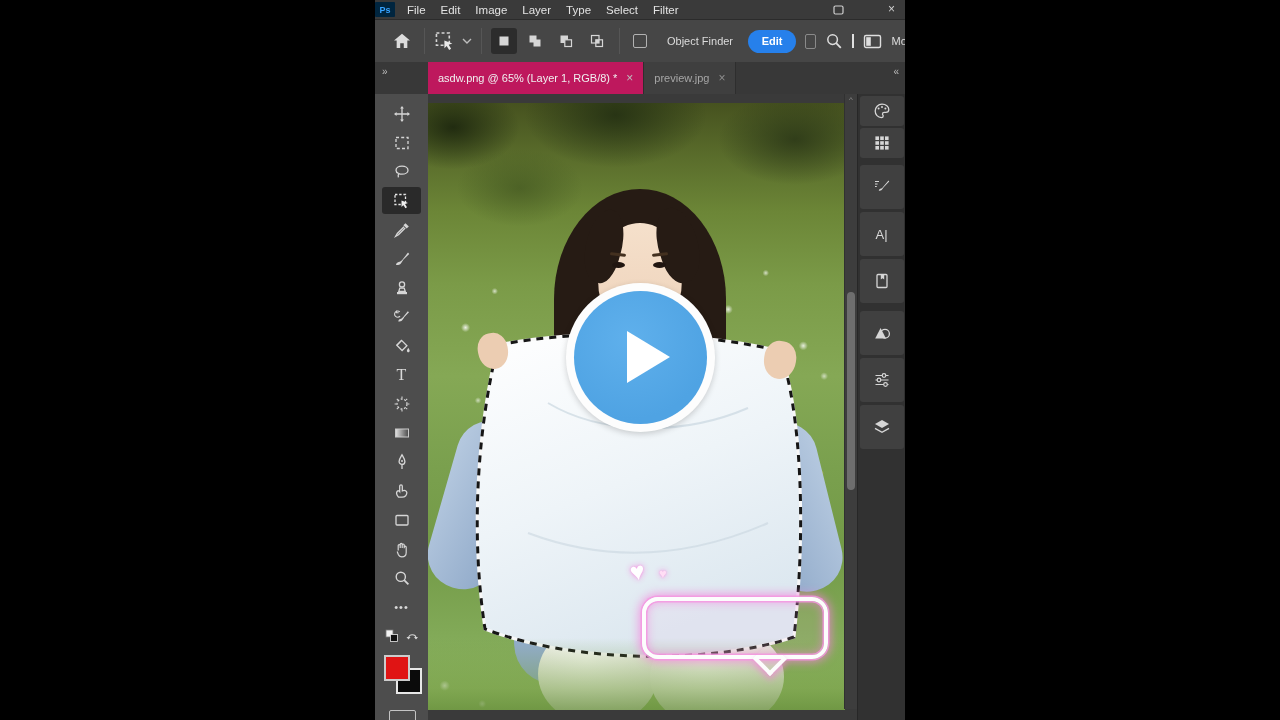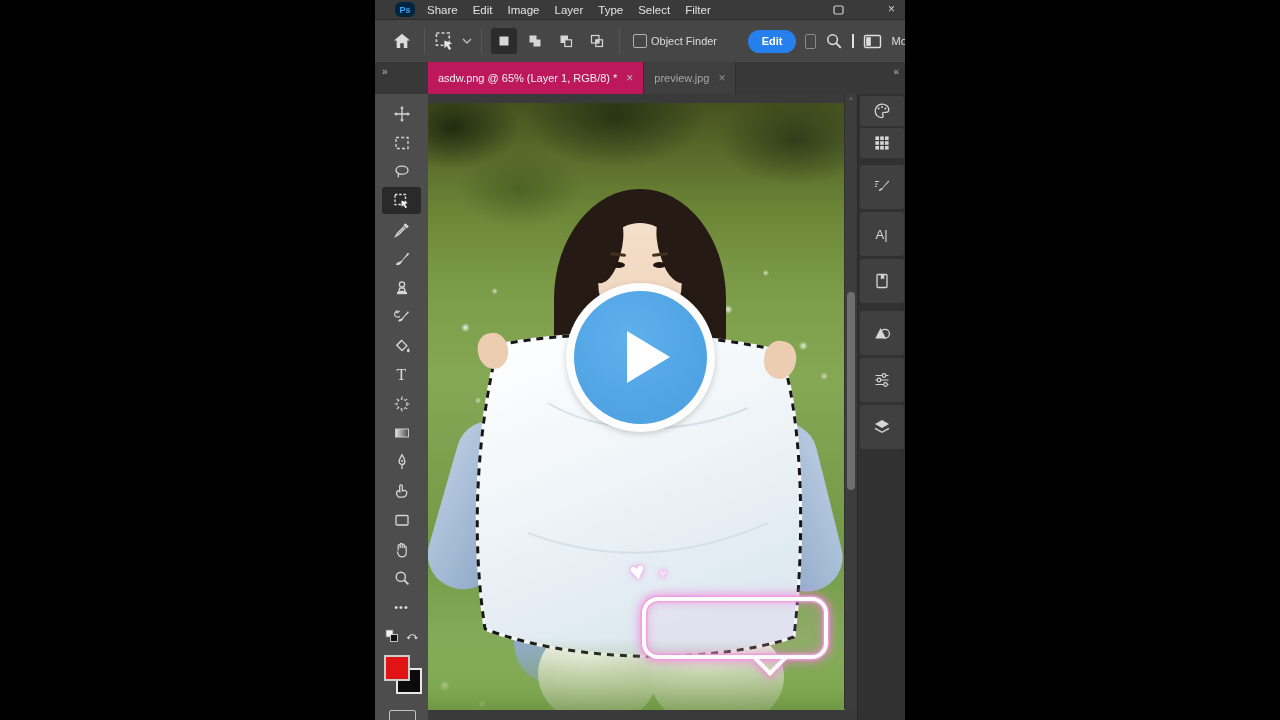--- a/index.html
+++ b/index.html
@@ -7,39 +7,39 @@
   #stage{position:relative;width:1280px;height:720px;background:#000;}
   .letterbox{position:absolute;top:0;height:720px;background:#000;}
   #lb-left{left:0;width:375px;}
   #lb-right{left:905px;width:375px;}
 
   
   #ps-window{position:absolute;left:375px;top:0;width:530px;height:720px;background:#393939;overflow:hidden;}
 
   
   .menu-bar{position:absolute;left:0;top:0;width:530px;height:19px;background:#3a3a3a;border-bottom:1px solid #2b2b2b;display:flex;align-items:center;}
-  .ps-logo{width:20px;height:15px;margin-left:20px;background:#00253f;color:#37a3ff;font-size:9px;font-weight:bold;
-    display:flex;align-items:center;justify-content:center;border-radius:6px;}
+  .ps-logo{width:20px;height:15px;margin-left:0;background:#00253f;color:#37a3ff;font-size:9px;font-weight:bold;
+    display:flex;align-items:center;justify-content:center;border-radius:1px;}
   .menu-items{display:flex;gap:15px;margin-left:12px;}
   .menu-item{font-size:11.5px;color:#e3e3e3;cursor:default;}
   .win-controls{position:absolute;right:10px;top:0;height:19px;display:flex;align-items:center;gap:44px;}
   .win-restore svg{display:block;}
   .win-close{color:#cfcfcf;font-size:12px;line-height:19px;}
 
   
   .options-bar{position:absolute;left:0;top:20px;width:530px;height:42px;background:#464646;border-bottom:1px solid #2b2b2b;
     display:flex;align-items:center;overflow:hidden;}
   .ob-sep{width:1px;height:26px;background:#565656;margin:0 9px;flex:0 0 auto;}
   .obtn{background:none;border:none;padding:0;margin:0;display:flex;align-items:center;justify-content:center;}
   .home-btn{margin-left:14px;width:26px;height:26px;}
   .toolchip{display:flex;align-items:center;gap:6px;}
   .mode-group{display:flex;gap:5px;align-items:center;}
   .mode-btn{width:26px;height:26px;display:flex;align-items:center;justify-content:center;border-radius:3px;}
   .mode-btn.pressed{background:#2c2c2c;}
-  .objfinder{display:flex;align-items:center;gap:4px;margin-left:4px;}
+  .objfinder{display:flex;align-items:center;gap:20px;margin-left:4px;}
   .checkbox{width:12px;height:12px;border:1px solid #b2b2b2;border-radius:2px;background:transparent;}
   .objfinder-label{font-size:11px;color:#dcdcdc;}
   .ob-right{position:absolute;right:-14px;top:0;height:42px;display:flex;align-items:center;gap:9px;}
   .share-btn{height:23px;padding:0 14px;border:none;border-radius:12px;background:var(--share-blue,#2680eb);
     color:#fff;font-size:11px;font-weight:bold;display:flex;align-items:center;font-family:"Liberation Sans",sans-serif;}
   .share-badge{width:9px;height:13px;border:1px solid #8a8a8a;border-radius:2px;}
   .ob-divider{width:2px;height:14px;background:#e0e0e0;}
   .mode-word{font-size:11px;color:#dedede;white-space:nowrap;}
 
   
@@ -158,21 +158,21 @@
 
 <div id="stage">
   <div class="letterbox" id="lb-left"></div>
   <div class="letterbox" id="lb-right"></div>
 
   <div id="ps-window">
 
     <div class="menu-bar">
       <div class="ps-logo">Ps</div>
       <div class="menu-items">
-        <span class="menu-item">Share</span>
+        <span class="menu-item">File</span>
         <span class="menu-item">Edit</span>
         <span class="menu-item">Image</span>
         <span class="menu-item">Layer</span>
         <span class="menu-item">Type</span>
         <span class="menu-item">Select</span>
         <span class="menu-item">Filter</span>
       </div>
       <div class="win-controls">
         <span class="win-restore">
           <svg width="11" height="11" viewBox="0 0 11 11">

